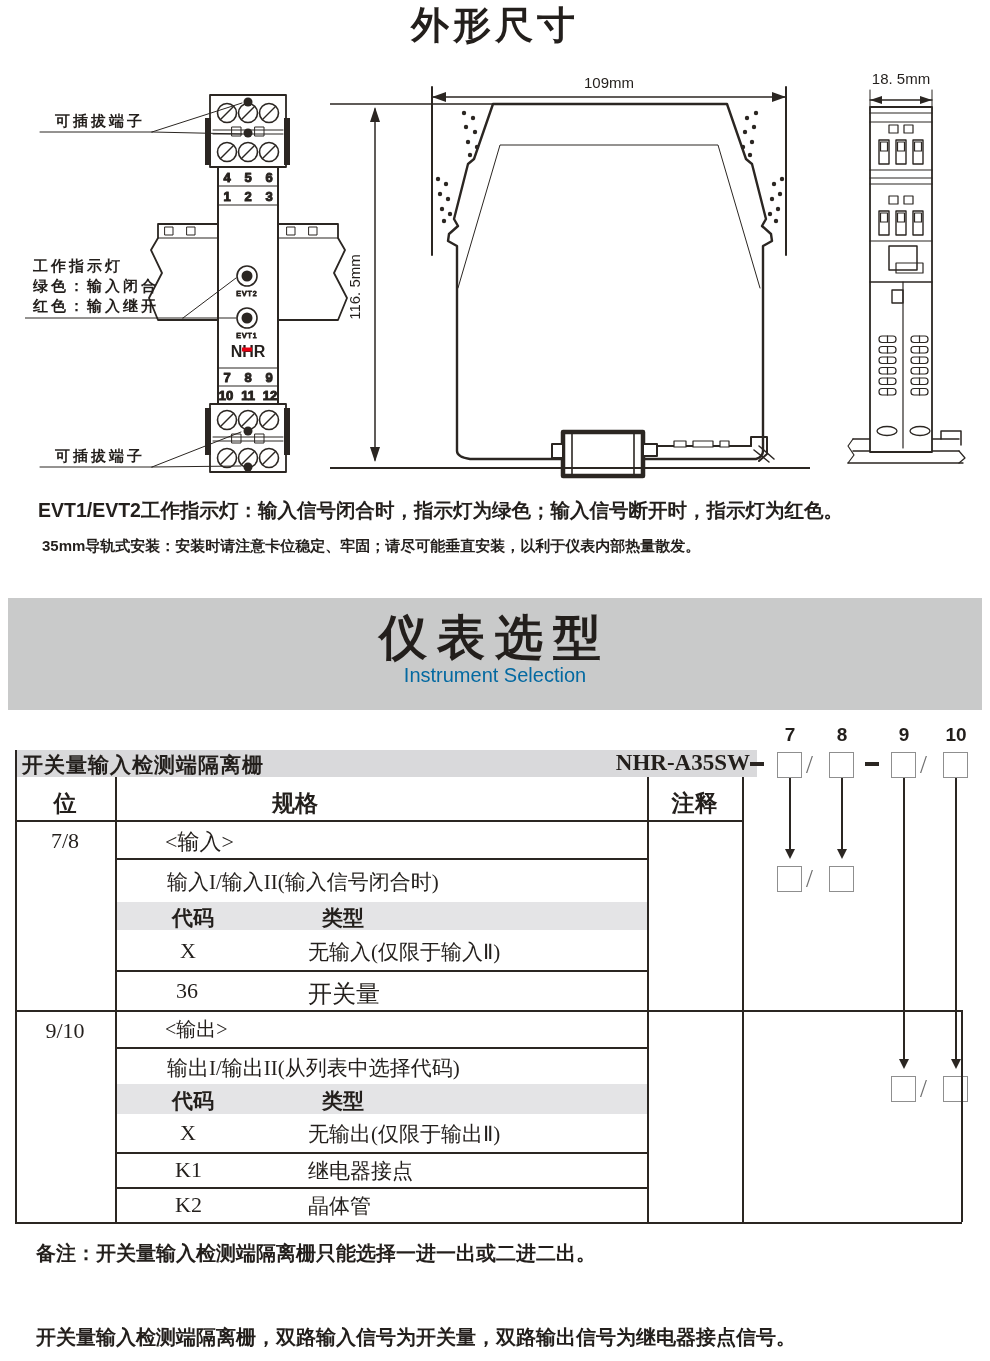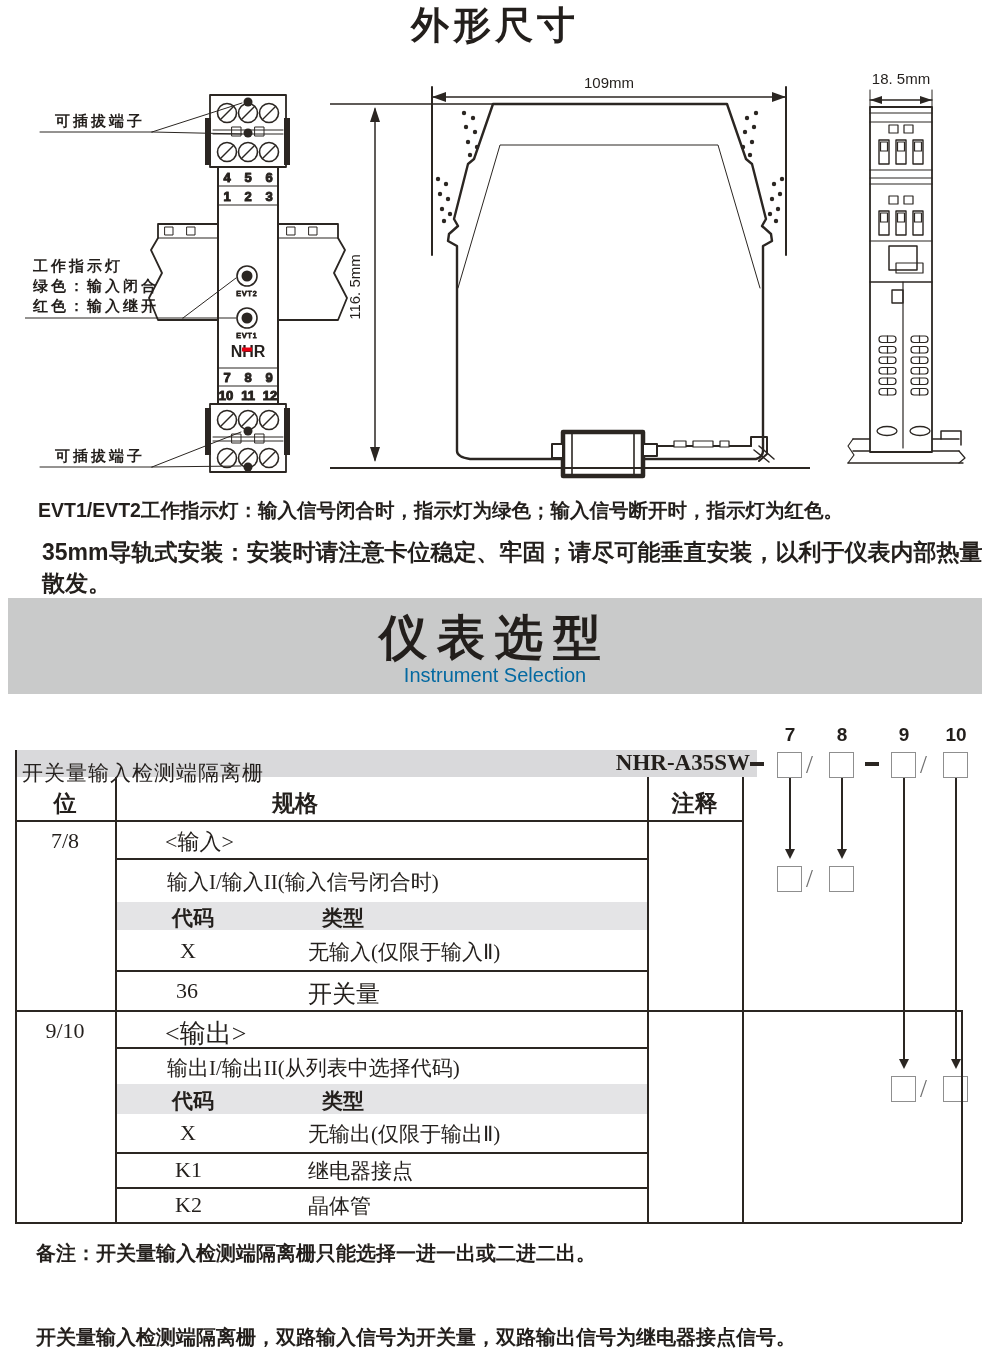--- a/index.html
+++ b/index.html
@@ -307,29 +307,29 @@
       <rect x="66" y="318" width="17" height="6.5" rx="3"></rect>
         <line x1="74.5" y1="318" x2="74.5" y2="324.5"></line>
       <rect x="66" y="328.5" width="17" height="6.5" rx="3"></rect>
         <line x1="74.5" y1="328.5" x2="74.5" y2="335"></line>
       <ellipse cx="42" cy="371" rx="10" ry="4.5" stroke-width="1.3"></ellipse>
       <ellipse cx="75" cy="371" rx="10" ry="4.5" stroke-width="1.3"></ellipse>
     </g>
   </svg>
 
   <div class="abs cjk-b" style="left:38px;top:497px;font-size:19.5px;">EVT1/EVT2工作指示灯：输入信号闭合时，指示灯为绿色；输入信号断开时，指示灯为红色。</div>
-  <div class="abs cjk-b" style="left:42px;top:537px;font-size:23px;">35mm导轨式安装：安装时请注意卡位稳定、牢固；请尽可能垂直安装，以利于仪表内部热量散发。</div>
-
-  <div class="abs" style="left:8px;top:598px;width:974px;height:96px;background:#c9caca;">
+  <div class="abs cjk-b" style="left:42px;top:537px;font-size:15px;">35mm导轨式安装：安装时请注意卡位稳定、牢固；请尽可能垂直安装，以利于仪表内部热量散发。</div>
+
+  <div class="abs" style="left:8px;top:598px;width:974px;height:112px;background:#c9caca;">
     <div class="abs cjk-b center" style="left:0;top:8px;width:974px;font-size:48px;letter-spacing:10px;">仪表选型</div>
     <div class="abs center" style="left:0;top:66px;width:974px;font-size:20px;color:#0369a1;">Instrument Selection</div>
   </div>
 
   <div class="abs" style="left:15px;top:750px;width:742px;height:27px;background:#d9d9db;">
-    <div class="abs serif" style="left:7px;top:1px;font-size:21px;font-weight:normal;letter-spacing:1px;margin-top:8px;">开关量输入检测端隔离栅</div>
+    <div class="abs serif" style="left:7px;top:1px;font-size:21px;font-weight:bold;letter-spacing:1px;">开关量输入检测端隔离栅</div>
     <div class="abs serif right" style="left:560px;top:0;width:175px;font-size:23px;font-weight:600;">NHR-A35SW</div>
   </div>
 
   <div class="digit" style="left:780px;top:724px;width:20px;">7</div>
   <div class="digit" style="left:832px;top:724px;width:20px;">8</div>
   <div class="digit" style="left:894px;top:724px;width:20px;">9</div>
   <div class="digit" style="left:943px;top:724px;width:26px;">10</div>
 
   <div class="dash" style="left:750px;top:762px;"></div>
   <div class="box" style="left:777px;top:752px;"></div>
@@ -382,21 +382,21 @@
   <div class="abs serif" style="left:165px;top:827px;font-size:22px;">&lt;输入&gt;</div>
   <div class="abs serif" style="left:167px;top:868px;font-size:21px;">输入I/输入II(输入信号闭合时)</div>
   <div class="abs serif" style="left:172px;top:904px;font-size:21px;font-weight:bold;">代码</div>
   <div class="abs serif" style="left:322px;top:904px;font-size:21px;font-weight:bold;">类型</div>
   <div class="abs serif" style="left:180px;top:938px;font-size:22px;">X</div>
   <div class="abs serif" style="left:308px;top:938px;font-size:21px;">无输入(仅限于输入Ⅱ)</div>
   <div class="abs serif" style="left:176px;top:978px;font-size:22px;">36</div>
   <div class="abs serif" style="left:308px;top:978px;font-size:24px;">开关量</div>
 
   <div class="abs serif center" style="left:15px;top:1018px;width:100px;font-size:22px;">9/10</div>
-  <div class="abs serif" style="left:165px;top:1016px;font-size:26px;">&lt;输出&gt;</div>
+  <div class="abs serif" style="left:165px;top:1016px;font-size:20px;">&lt;输出&gt;</div>
   <div class="abs serif" style="left:167px;top:1054px;font-size:21px;">输出I/输出II(从列表中选择代码)</div>
   <div class="abs serif" style="left:172px;top:1087px;font-size:21px;font-weight:bold;">代码</div>
   <div class="abs serif" style="left:322px;top:1087px;font-size:21px;font-weight:bold;">类型</div>
   <div class="abs serif" style="left:180px;top:1120px;font-size:22px;">X</div>
   <div class="abs serif" style="left:308px;top:1120px;font-size:21px;">无输出(仅限于输出Ⅱ)</div>
   <div class="abs serif" style="left:175px;top:1157px;font-size:22px;">K1</div>
   <div class="abs serif" style="left:308px;top:1157px;font-size:21px;">继电器接点</div>
   <div class="abs serif" style="left:175px;top:1192px;font-size:22px;">K2</div>
   <div class="abs serif" style="left:308px;top:1192px;font-size:21px;">晶体管</div>
 

